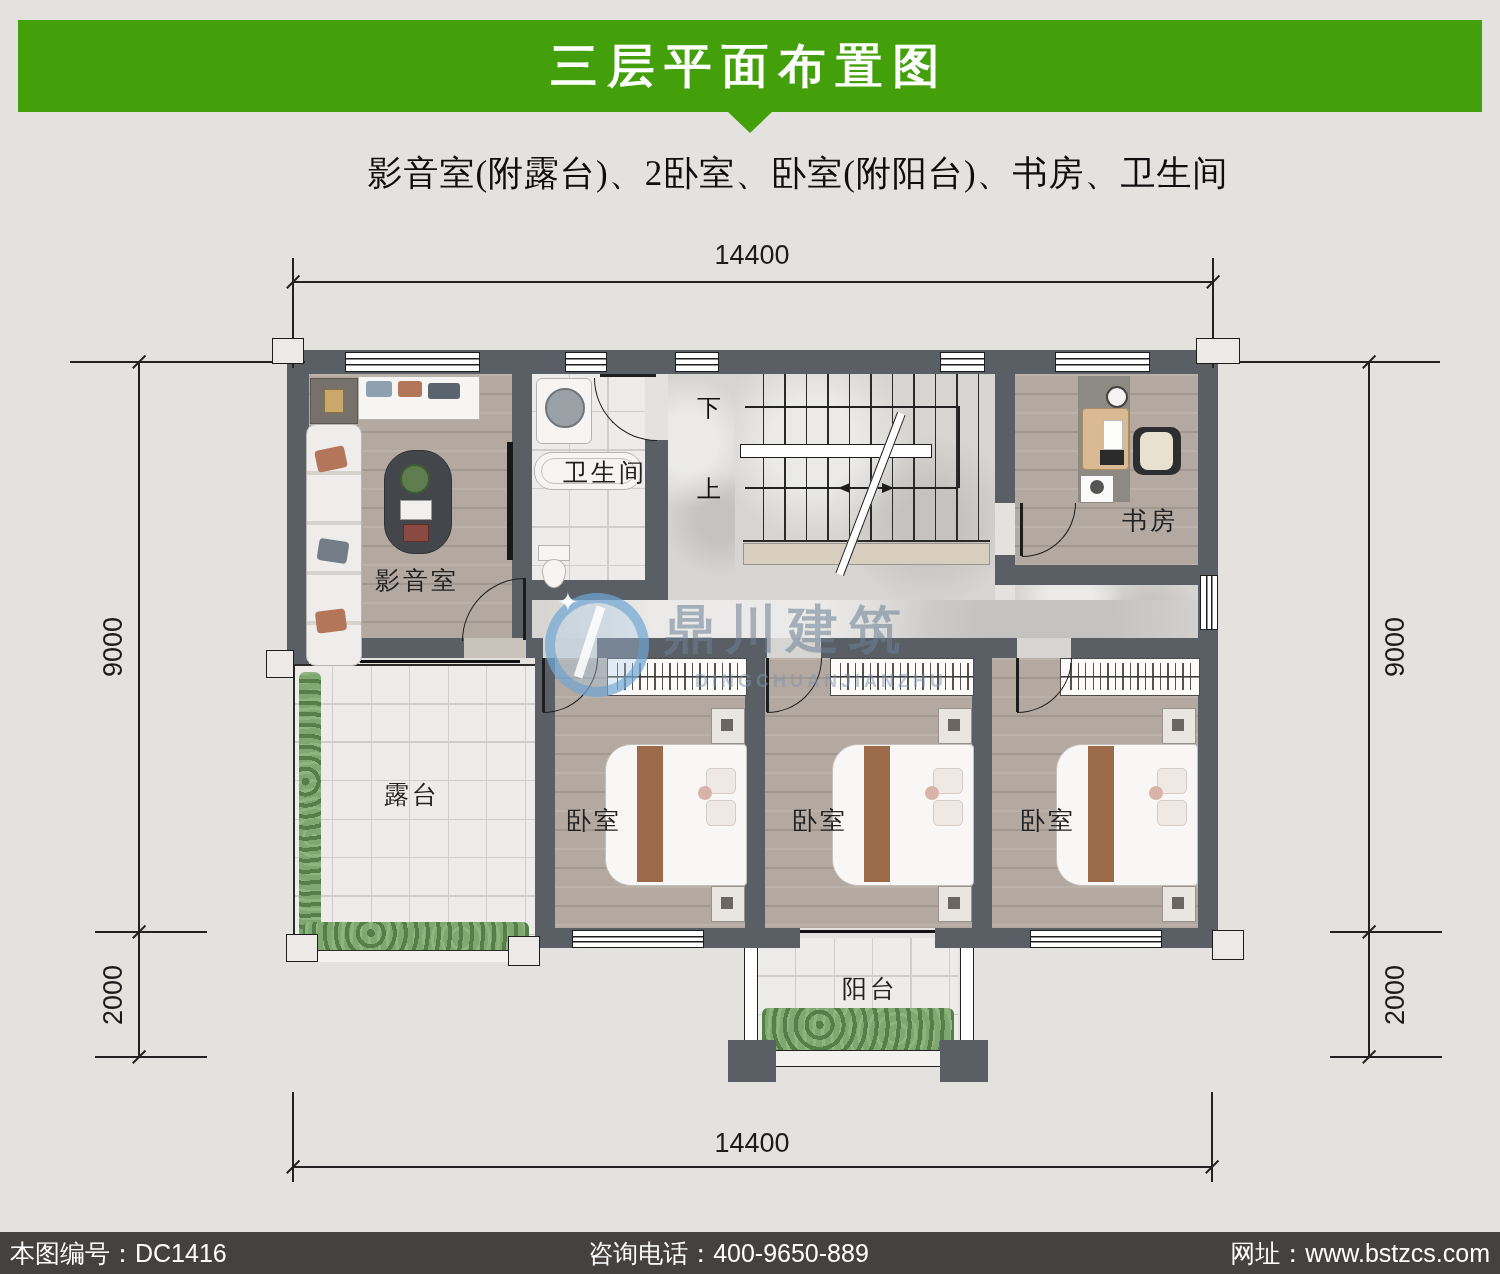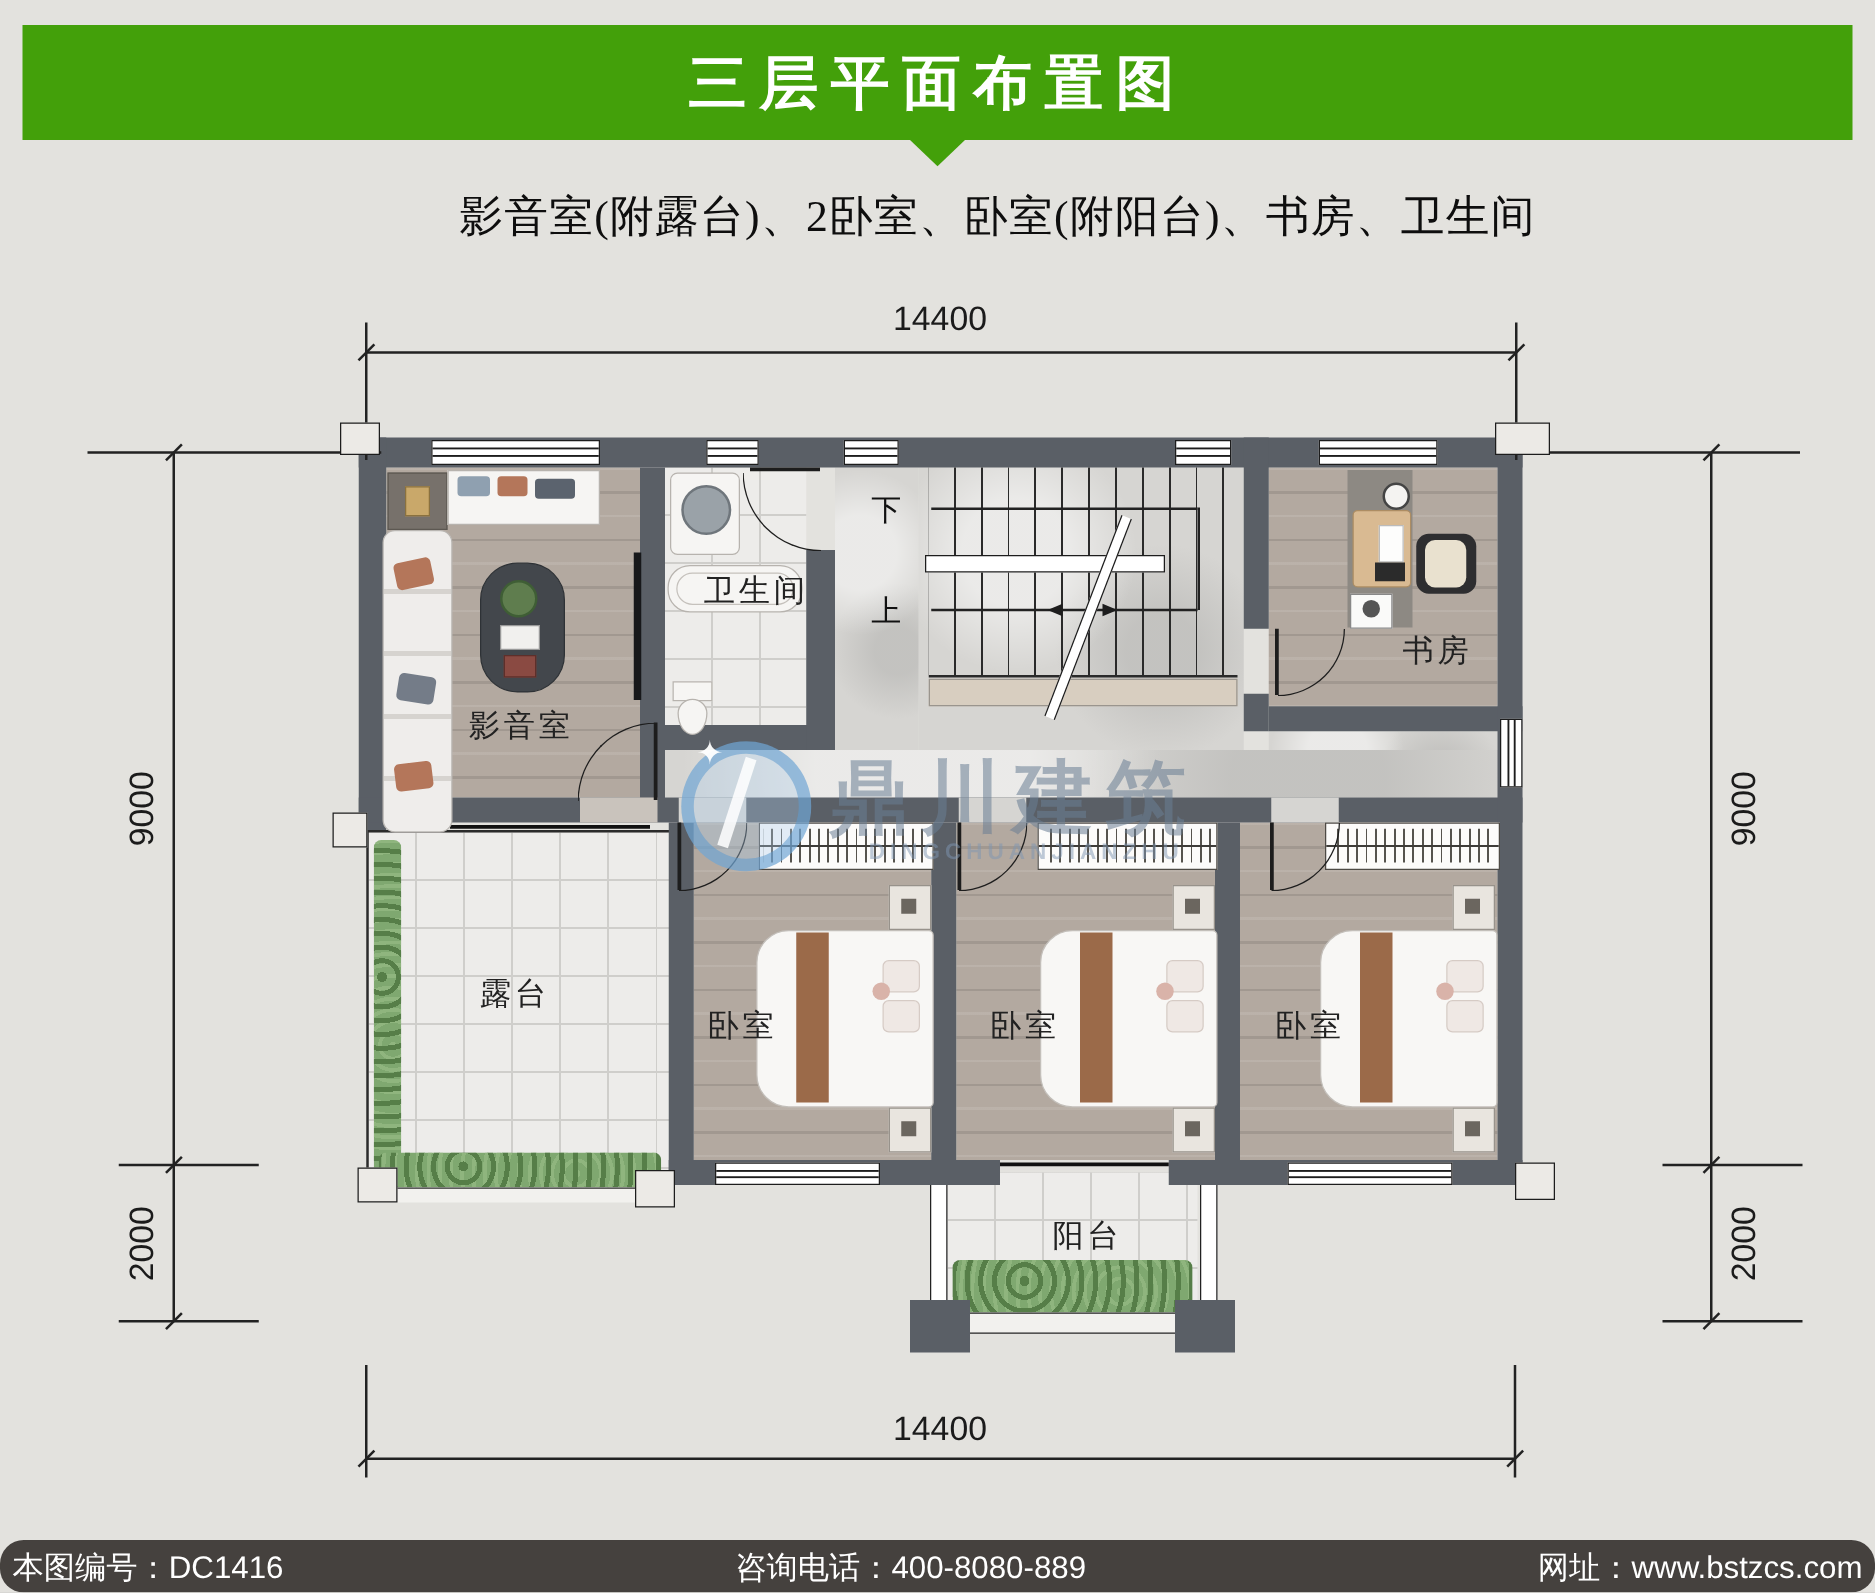--- a/index.html
+++ b/index.html
@@ -39,24 +39,24 @@
   .f-white{background:#f6f5f3;border:1.5px solid #b7b3ae;}
   .wardrobe{background:#fcfbfa;border:1.5px solid #4e4a45;background-image:linear-gradient(#3e3c39,#3e3c39),repeating-linear-gradient(90deg,transparent 0 6px,#56534e 6px 7.5px);background-size:100% 1.6px,96% 76%;background-repeat:no-repeat,no-repeat;background-position:center center,center center;}
   .bed{background:#f8f7f5;border:1.5px solid #c3bfba;border-radius:26px 4px 4px 26px;}
   .runner{background:#9b6a49;}
   .pillow{background:#efe8e4;border:1px solid #d6cbc5;border-radius:5px;}
   .nstand{background:#e9e5df;border:1.5px solid #97928b;}
   .nstand>div{position:absolute;left:9px;top:10px;width:12px;height:12px;background:#6b665f;}
   
   .wm{z-index:8;pointer-events:none;}
   .wm-circle{border:10px solid rgba(95,155,205,.55);background:rgba(175,205,235,.35);border-radius:50%;}
-  .wm-cn{font-size:64px;font-weight:bold;color:rgba(105,125,148,.55);letter-spacing:10px;white-space:nowrap;}
+  .wm-cn{font-size:52px;font-weight:bold;color:rgba(105,125,148,.55);letter-spacing:10px;white-space:nowrap;}
   .wm-en{font-size:18px;font-weight:bold;color:rgba(125,150,178,.5);letter-spacing:4px;white-space:nowrap;}
   
-  .footer{background:#45413e;color:#fff;display:flex;align-items:center;justify-content:space-between;padding:0 10px;box-sizing:border-box;font-size:25px;border-radius:19px;}
+  .footer{background:#45413e;color:#fff;display:flex;align-items:center;justify-content:space-between;padding:0 10px;box-sizing:border-box;font-size:25px;}
   .footer span{white-space:nowrap;}
 </style>
 </head>
 <body>
 
 <div id="page">
 
   <div class="abs banner" style="left:18px;top:20px;width:1464px;height:92px;">
     <div class="banner-title">三层平面布置图</div>
   </div>
@@ -277,17 +277,17 @@
   <div class="abs dimline" style="left:1330px;top:931px;width:112px;height:1.6px;"></div>
   <div class="abs dimline" style="left:1330px;top:1056px;width:112px;height:1.6px;"></div>
   <div class="abs tick" style="left:1360px;top:361px;"></div>
   <div class="abs tick" style="left:1360px;top:931px;"></div>
   <div class="abs tick" style="left:1360px;top:1056px;"></div>
   <div class="abs dimtext-v" style="left:1380px;top:590px;height:114px;">9000</div>
   <div class="abs dimtext-v" style="left:1380px;top:938px;height:114px;">2000</div>
 
   <div class="abs footer" style="left:0;top:1232px;width:1500px;height:42px;">
     <span>本图编号：DC1416</span>
-    <span>咨询电话：400-8080-889</span>
+    <span>咨询电话：400-9650-889</span>
     <span>网址：www.bstzcs.com</span>
   </div>
 
 </div>
 
 </body></html>

